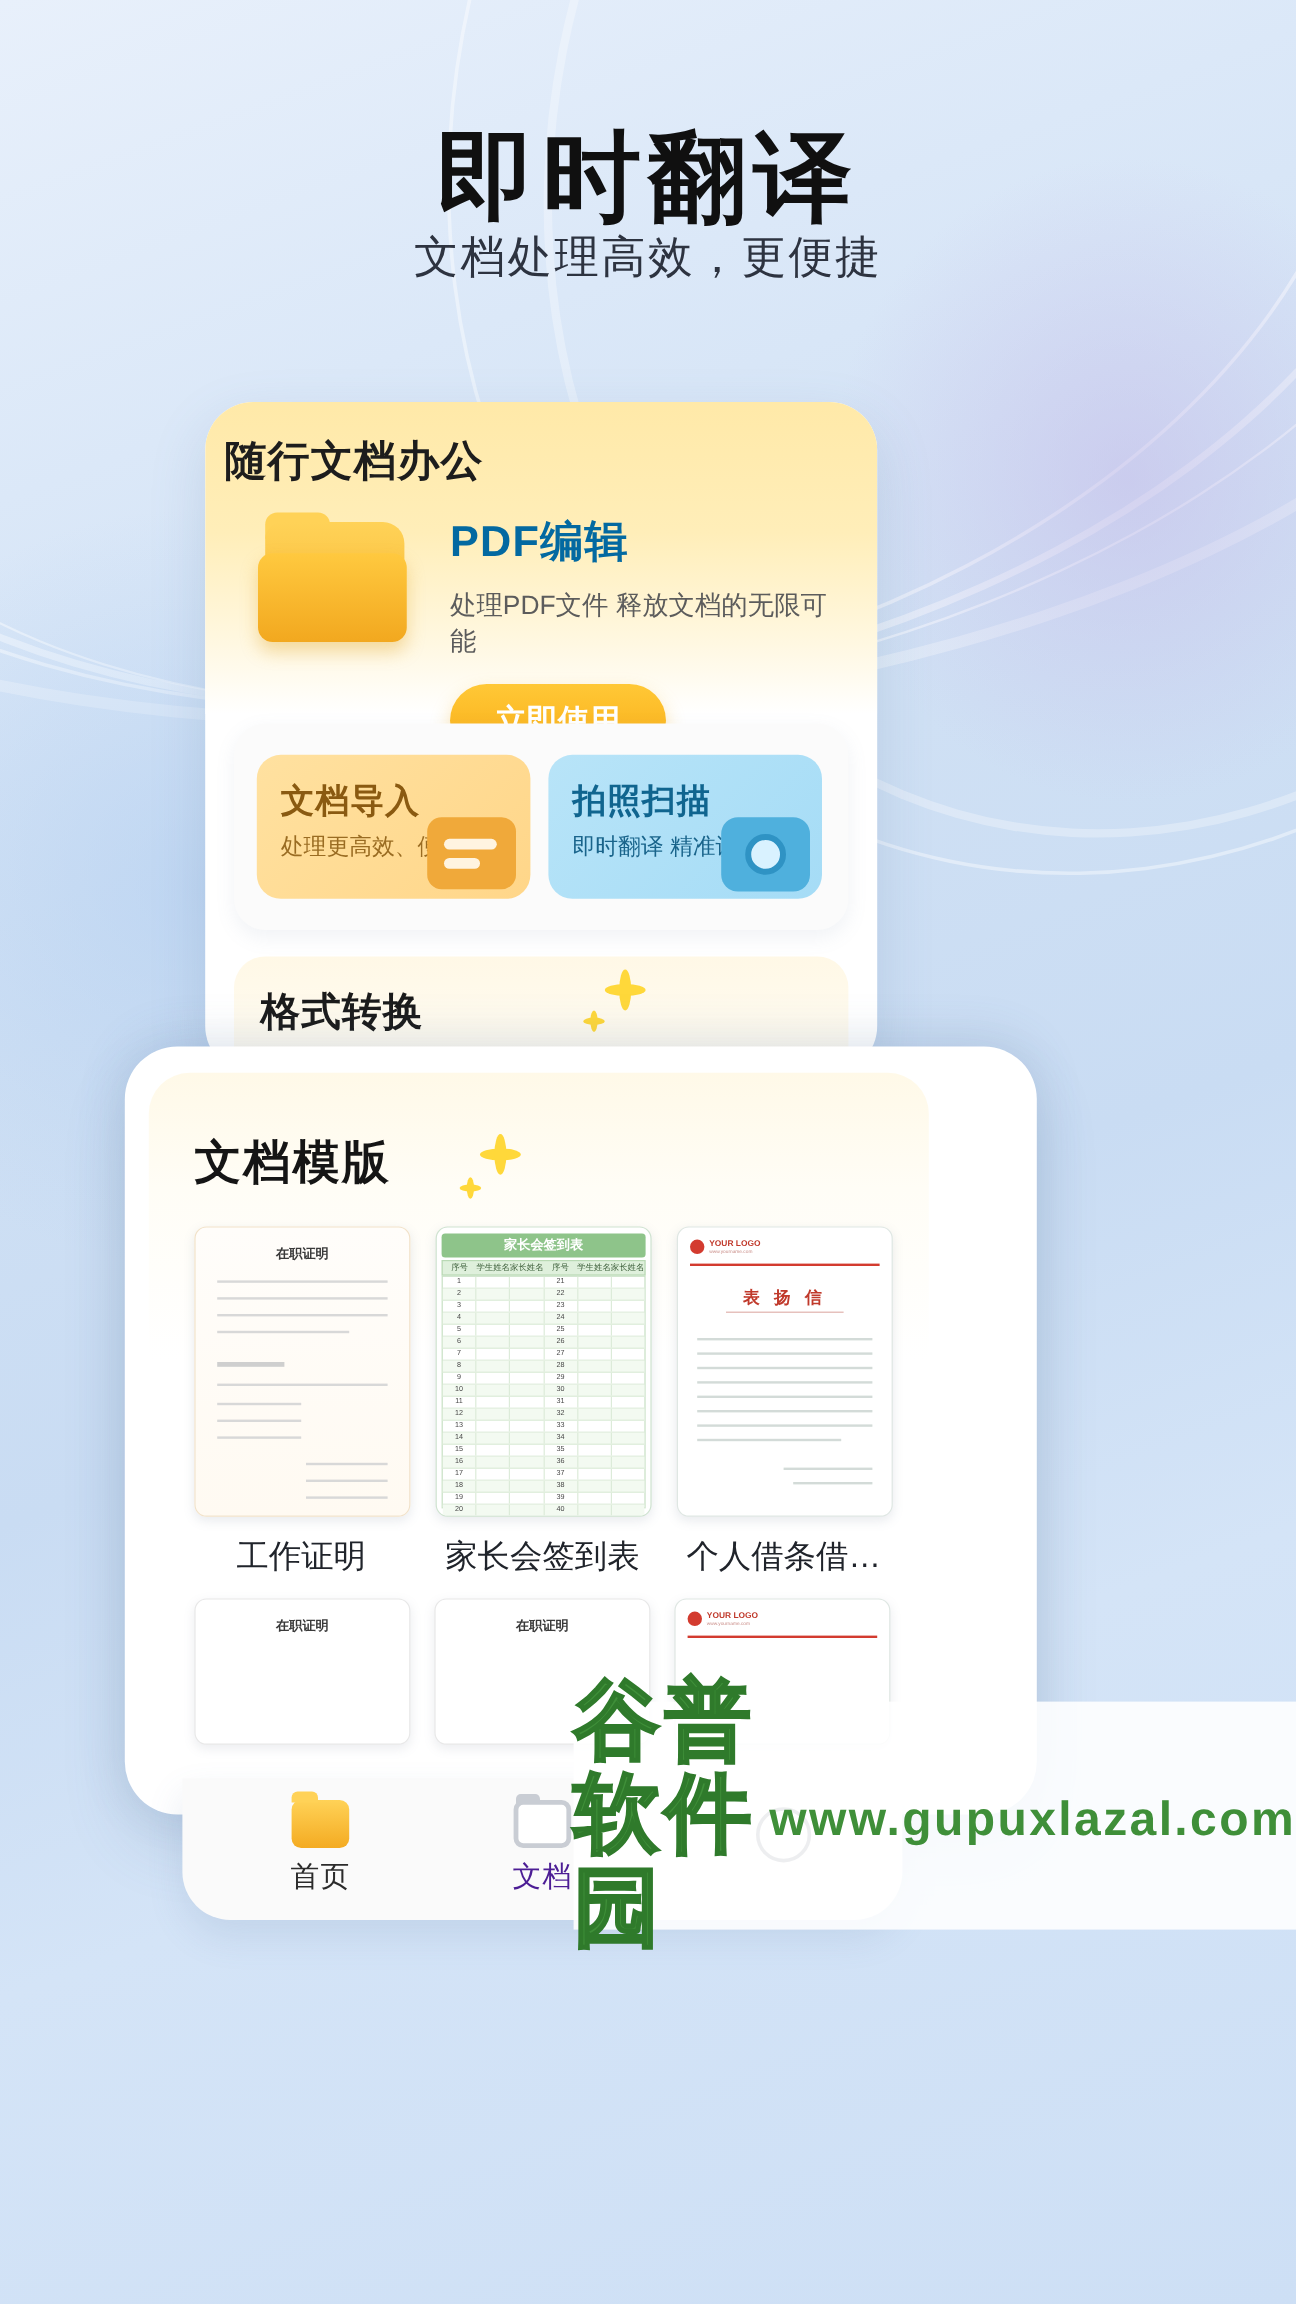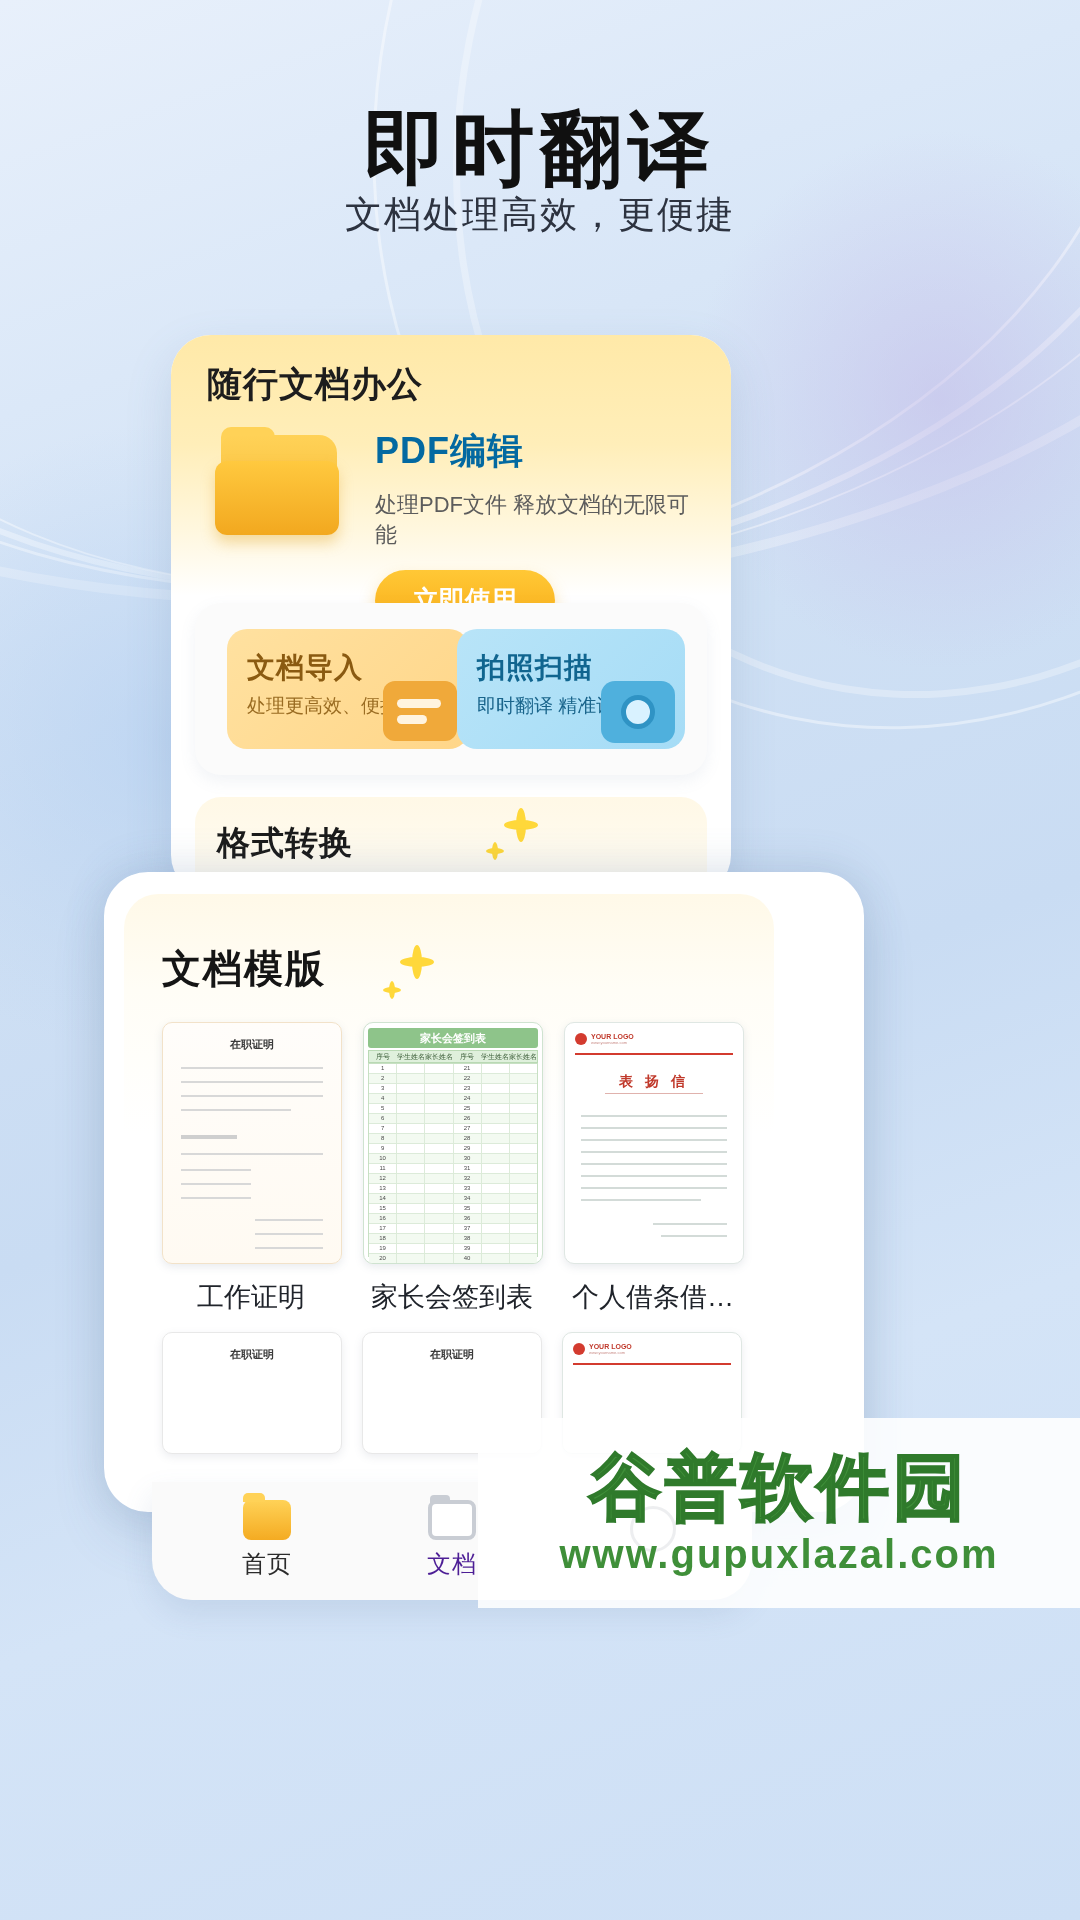--- a/index.html
+++ b/index.html
@@ -82,21 +82,21 @@
     overflow: hidden;
   }
   .card-one-head {
     position: absolute;
     left: 0; right: 0; top: 0;
     height: 260px;
     background: linear-gradient(180deg, #ffe9a8 0%, #ffeeb9 42%, #fff8e2 78%, #ffffff 100%);
   }
   .card-one-title {
     position: absolute;
-    left: 36px;
+    left: 16px;
     top: 26px;
     font-size: 35px;
     font-weight: bold;
     color: #1d1d1d;
     letter-spacing: 1px;
   }
 
   .pdf-row {
     position: absolute;
     left: 34px;
@@ -172,21 +172,21 @@
     box-shadow: 0 6px 16px rgba(120,140,170,0.10);
   }
   .tile {
     position: absolute;
     top: 26px;
     width: 228px;
     height: 120px;
     border-radius: 20px;
     overflow: hidden;
   }
-  .tile-a { left: 32px;  background: linear-gradient(135deg, #ffe1a0, #ffd689); padding-left: 14px; }
+  .tile-a { left: 19px;  background: linear-gradient(135deg, #ffe1a0, #ffd689); }
   .tile-b { left: 262px; background: linear-gradient(135deg, #b8e4f8, #a5dcf6); }
   .tile-title {
     position: absolute;
     left: 20px; top: 20px;
     font-size: 28px;
     font-weight: bold;
     letter-spacing: 1px;
   }
   .tile-a .tile-title { color: #8a5a11; }
   .tile-b .tile-title { color: #10658f; }
@@ -550,21 +550,21 @@
 
   
   .watermark {
     position: absolute;
     left: 478px;
     top: 1418px;
     width: 602px;
     height: 190px;
     background: rgba(255,255,255,0.88);
     display: flex;
-    flex-direction: column;
+    flex-direction: row;
     justify-content: center;
     align-items: center;
   }
   .wm-main {
     font-size: 72px;
     font-weight: bold;
     color: #3f8f39;
     letter-spacing: 4px;
     line-height: 1.08;
     -webkit-text-stroke: 2px #2f7a2b;

